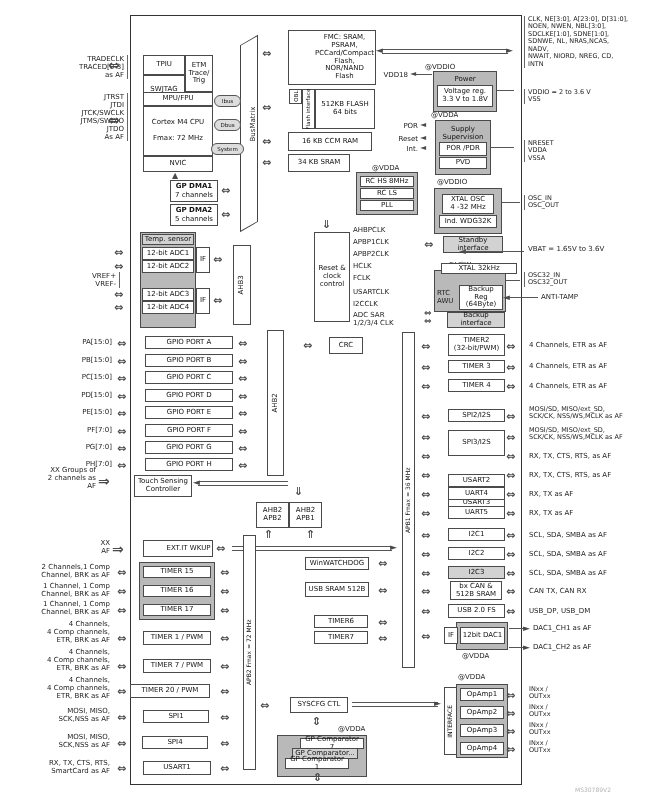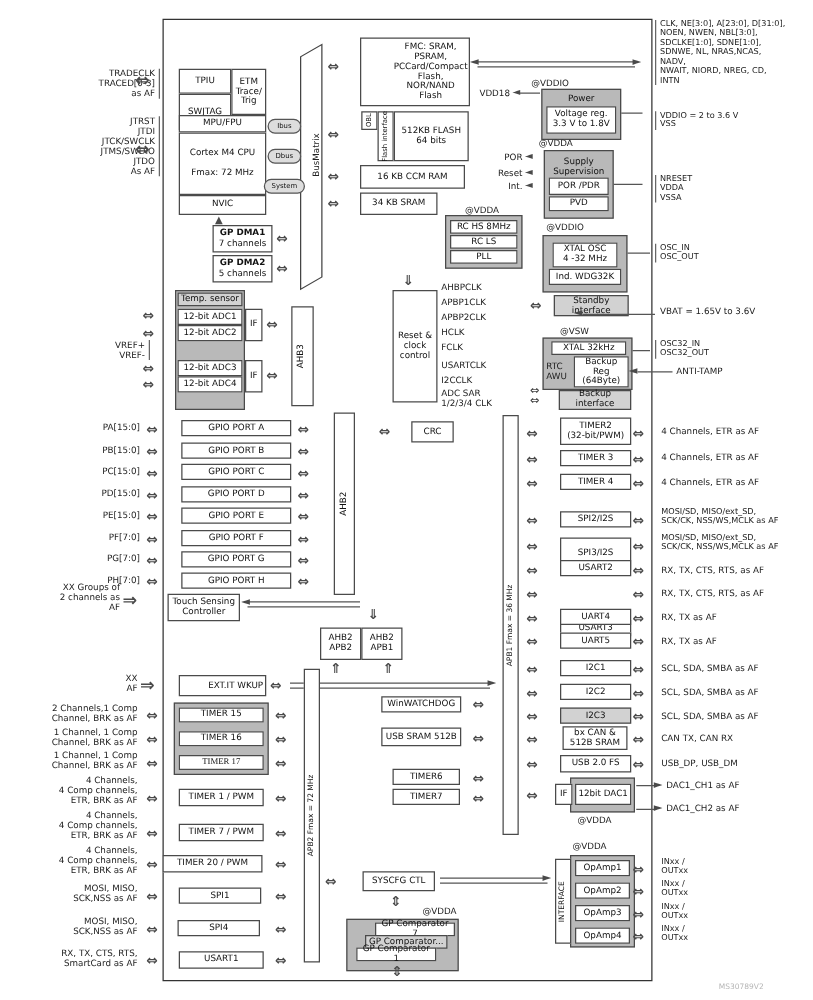--- a/index.html
+++ b/index.html
@@ -157,21 +157,21 @@
 <div class="b g2" style="left:443px;top:236px;width:60px;height:17px;">Standby
 interface</div>
 <span class="ar" style="left:424px;top:239px;">⇔</span>
 
 <div class="lbl" style="left:528px;top:245px;">VBAT = 1.65V to 3.6V</div>
 <div class="sline" style="left:466px;top:251px;width:58px;"></div>
 <span class="ar" style="left:459px;top:247px;font-size:9px;">◄</span>
 
 <div class="lbl" style="left:448px;top:261px;">@VSW</div>
 <div class="b g" style="left:434px;top:270px;width:72px;height:42px;padding:2px;"></div>
-<div class="b" style="left:441px;top:273px;width:60px;height:11px;">XTAL 32kHz</div>
+<div class="b" style="left:441px;top:263px;width:76px;height:11px;">XTAL 32kHz</div>
 <div class="b" style="left:459px;top:285px;width:44px;height:25px;">Backup
 Reg
 (64Byte)</div>
 <div class="lbl" style="left:437px;top:289px;">RTC
 AWU</div>
 <div class="b g2" style="left:447px;top:312px;width:58px;height:16px;">Backup
 interface</div>
 <span class="ar" style="left:424px;top:309px;font-size:9px;">⇔</span>
 <span class="ar" style="left:424px;top:317px;font-size:9px;">⇔</span>
 <div class="sline" style="left:506px;top:280px;width:14px;"></div>
@@ -275,21 +275,21 @@
 
 <div class="b g" style="left:139px;top:562px;width:76px;height:58px;"></div>
 <div class="lbl r" style="left:24px;top:563px;width:86px;">2 Channels,1 Comp
 Channel, BRK as AF</div>
 <div class="b" style="left:143px;top:566px;width:68px;height:12px;">TIMER 15</div>
 <div class="lbl r" style="left:24px;top:582px;width:86px;">1 Channel, 1 Comp
 Channel, BRK as AF</div>
 <div class="b" style="left:143px;top:585px;width:68px;height:12px;">TIMER 16</div>
 <div class="lbl r" style="left:24px;top:600px;width:86px;">1 Channel, 1 Comp
 Channel, BRK as AF</div>
-<div class="b" style="left:143px;top:604px;width:68px;height:12px;font-family:Liberation Serif, serif;">TIMER 17</div>
+<div class="b" style="left:143px;top:604px;width:68px;height:12px;">TIMER 17</div>
 <div class="lbl r" style="left:24px;top:620px;width:86px;">4 Channels,
 4 Comp channels,
 ETR, BRK as AF</div>
 <div class="b" style="left:143px;top:631px;width:68px;height:14px;">TIMER 1 / PWM</div>
 <div class="lbl r" style="left:24px;top:648px;width:86px;">4 Channels,
 4 Comp channels,
 ETR, BRK as AF</div>
 <div class="b" style="left:143px;top:659px;width:68px;height:14px;">TIMER 7 / PWM</div>
 <div class="lbl r" style="left:24px;top:676px;width:86px;">4 Channels,
 4 Comp channels,
@@ -356,21 +356,21 @@
 <div class="b" style="left:448px;top:360px;width:57px;height:13px;">TIMER 3</div>
 <div class="lbl" style="left:529px;top:362px;">4 Channels, ETR as AF</div>
 <div class="b" style="left:448px;top:379px;width:57px;height:13px;">TIMER 4</div>
 <div class="lbl" style="left:529px;top:382px;">4 Channels, ETR as AF</div>
 <div class="b" style="left:448px;top:409px;width:57px;height:13px;">SPI2/I2S</div>
 <div class="lbl s65" style="left:529px;top:406px;">MOSI/SD, MISO/ext_SD,
 SCK/CK, NSS/WS,MCLK as AF</div>
 <div class="b" style="left:448px;top:430px;width:57px;height:26px;">SPI3/I2S</div>
 <div class="lbl s65" style="left:529px;top:427px;">MOSI/SD, MISO/ext_SD,
 SCK/CK, NSS/WS,MCLK as AF</div>
-<div class="b" style="left:448px;top:448px;width:57px;height:13px;">USART2</div>
+<div class="b" style="left:448px;top:474px;width:57px;height:13px;">USART2</div>
 <div class="lbl" style="left:529px;top:452px;">RX, TX, CTS, RTS, as AF</div>
 <div class="b" style="left:448px;top:468px;width:57px;height:13px;margin-top:28px;">USART3</div>
 <div class="lbl" style="left:529px;top:471px;">RX, TX, CTS, RTS, as AF</div>
 <div class="b" style="left:448px;top:487px;width:57px;height:13px;">UART4</div>
 <div class="lbl" style="left:529px;top:490px;">RX, TX as AF</div>
 <div class="b" style="left:448px;top:506px;width:57px;height:13px;">UART5</div>
 <div class="lbl" style="left:529px;top:509px;">RX, TX as AF</div>
 <div class="b" style="left:448px;top:528px;width:57px;height:13px;">I2C1</div>
 <div class="lbl" style="left:529px;top:531px;">SCL, SDA, SMBA as AF</div>
 <div class="b" style="left:448px;top:547px;width:57px;height:13px;">I2C2</div>

